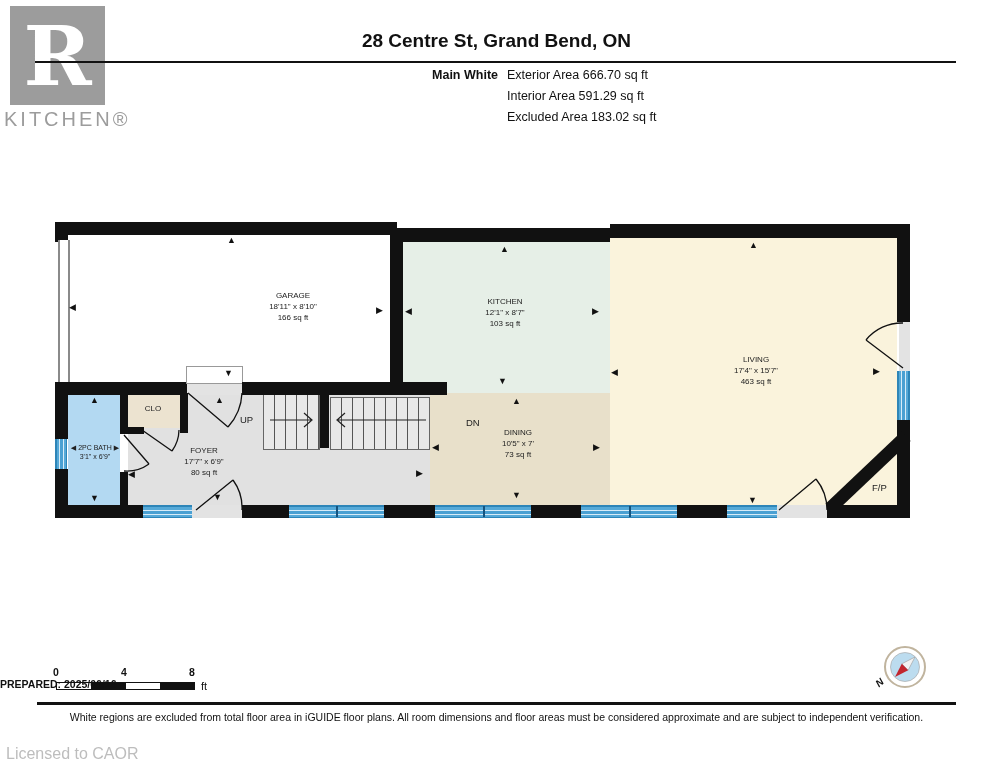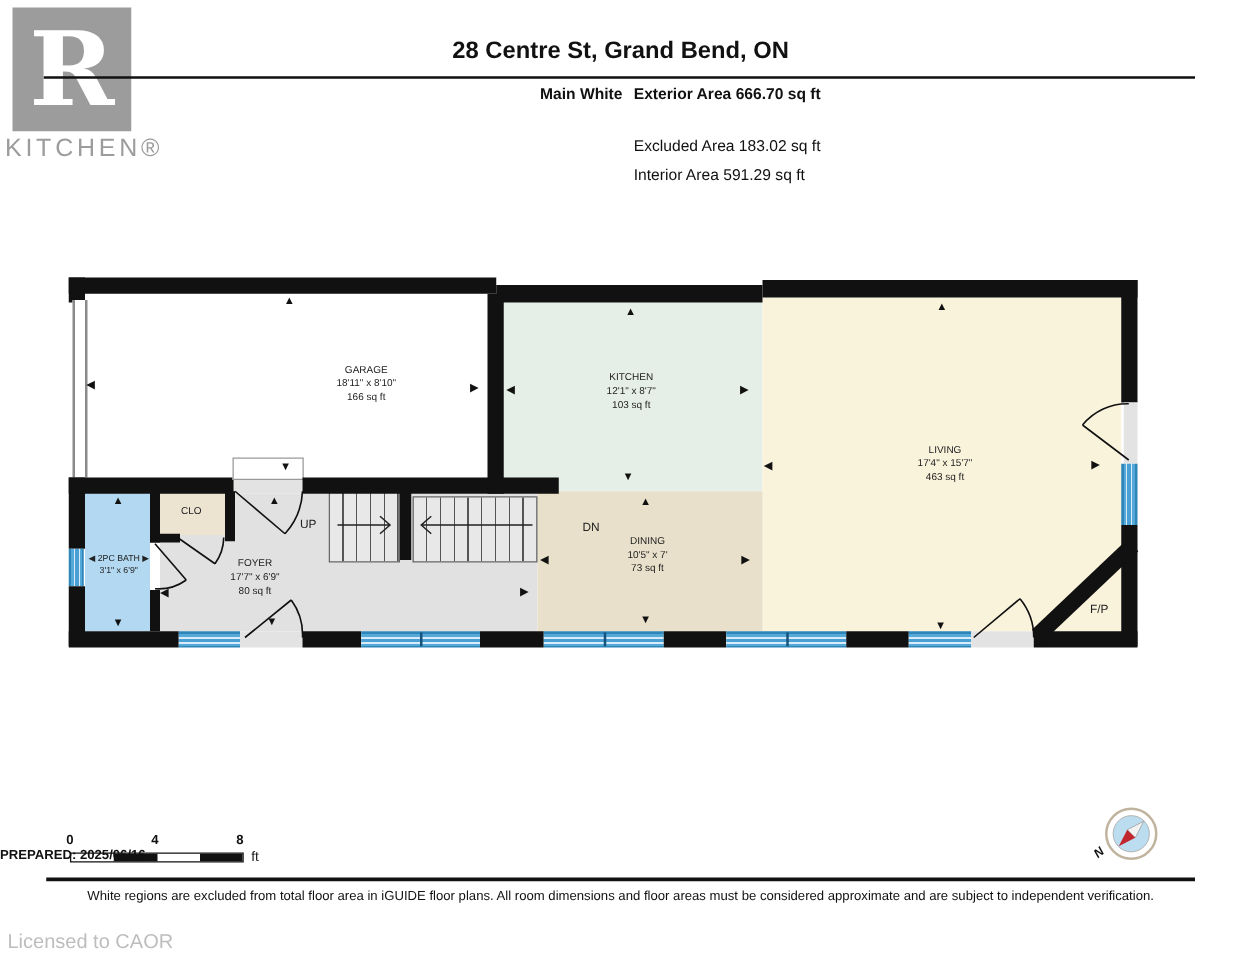--- a/index.html
+++ b/index.html
@@ -44,22 +44,22 @@
 
 <div id="canvas">
 
   <div class="abs" id="logo-box">
     <span id="logo-r">R</span>
   </div>
   <div class="abs" id="realtor-label">KITCHEN®</div>
   <div class="abs" id="page-title">28 Centre St, Grand Bend, ON</div>
   <div class="abs" id="header-rule"></div>
   <div class="abs" id="floor-label">Main White</div>
-  <div class="abs area-line" style="top:68px;font-weight:bold;">Exterior Area 666.70 sq ft</div>
-  <div class="abs area-line" style="top:89px;margin-top:44px;">Interior Area 591.29 sq ft</div>
+  <div class="abs area-line" style="top:68px;">Exterior Area 666.70 sq ft</div>
+  <div class="abs area-line" style="top:89px;">Interior Area 591.29 sq ft</div>
   <div class="abs area-line" style="top:110px;">Excluded Area 183.02 sq ft</div>
 
   <div class="room" style="left:68px;top:235px;width:322px;height:150px;background:#fff;"></div>
   <div class="room" style="left:403px;top:242px;width:207px;height:151px;background:#e6efe7;"></div>
   <div class="room" style="left:610px;top:238px;width:287px;height:267px;background:#faf3dc;"></div>
   <div class="room" style="left:128px;top:395px;width:302px;height:110px;background:#e1e1e1;"></div>
   <div class="room" style="left:430px;top:393px;width:180px;height:112px;background:#e8e0ca;"></div>
   <div class="room" style="left:68px;top:393px;width:52px;height:112px;background:#b3d9f2;"></div>
   <div class="room" style="left:128px;top:393px;width:52px;height:35px;background:#ece3d0;"></div>
 

